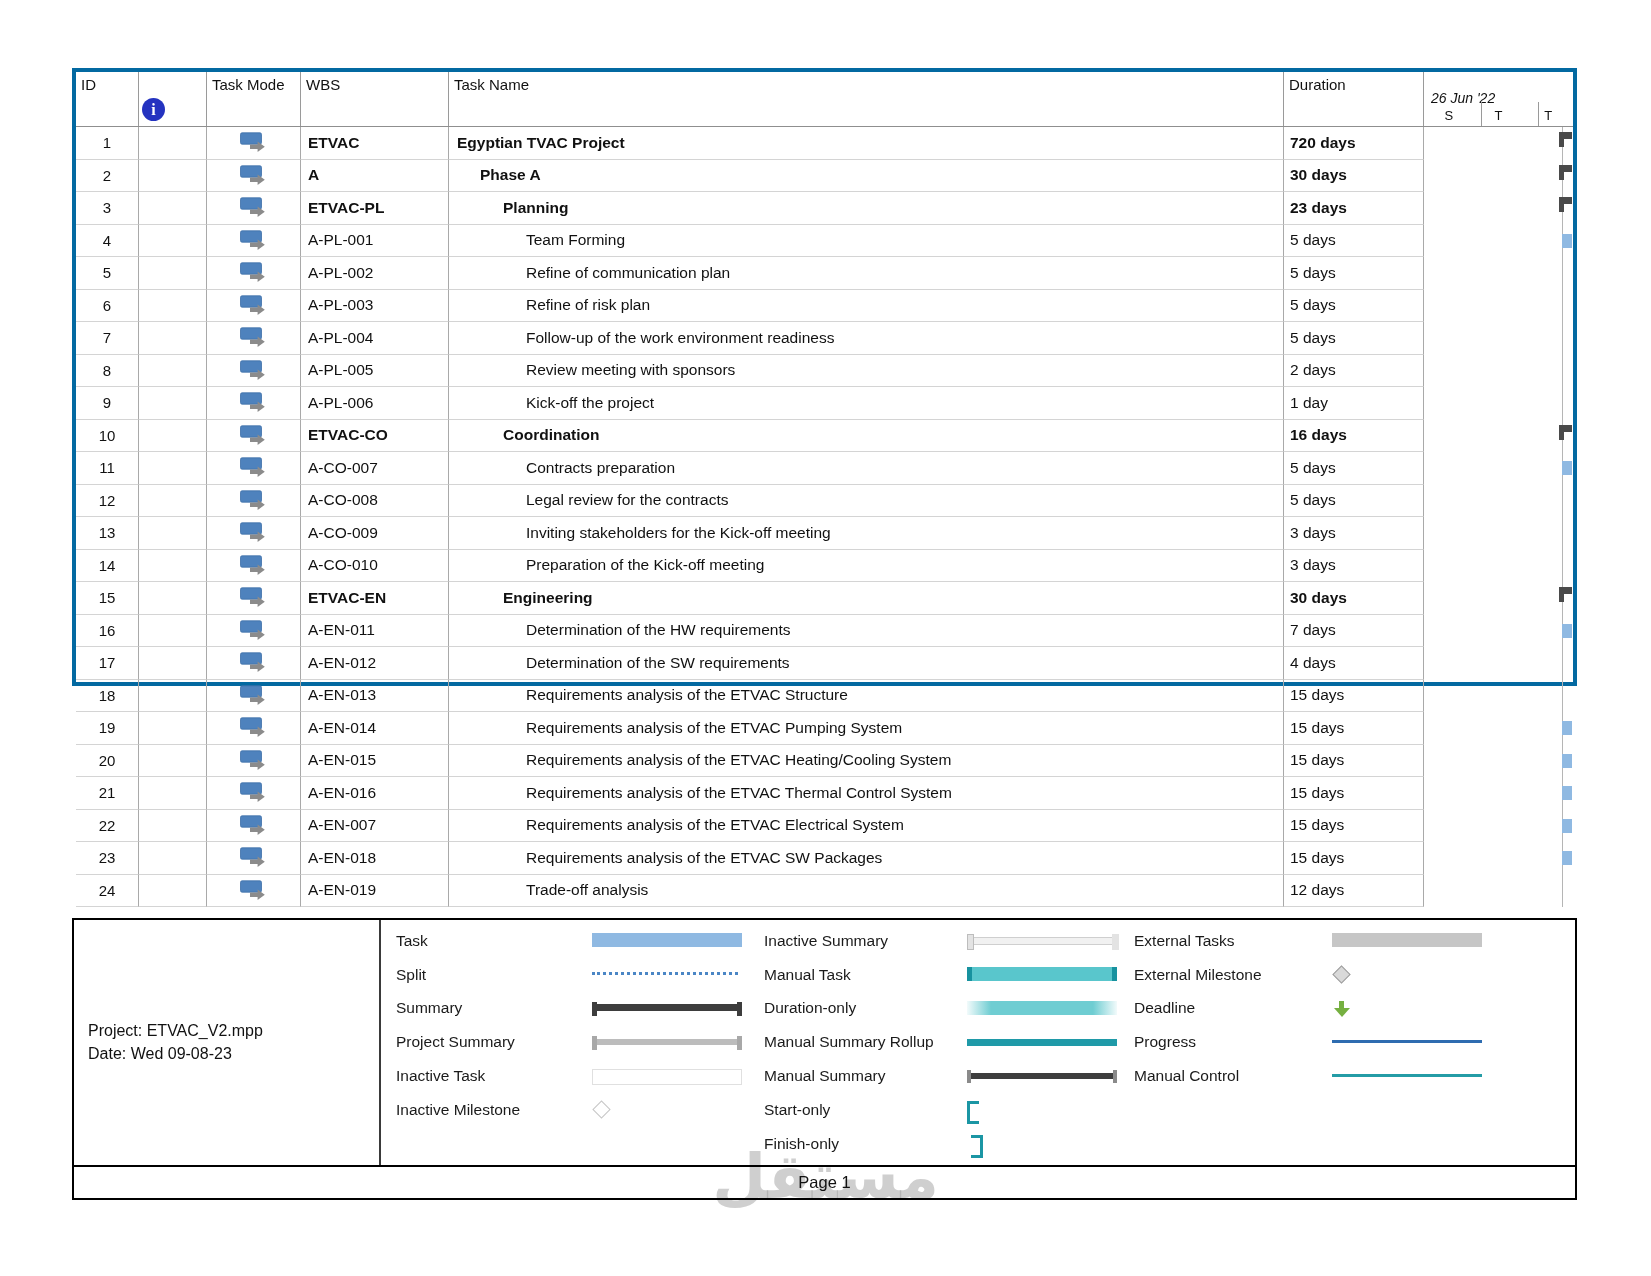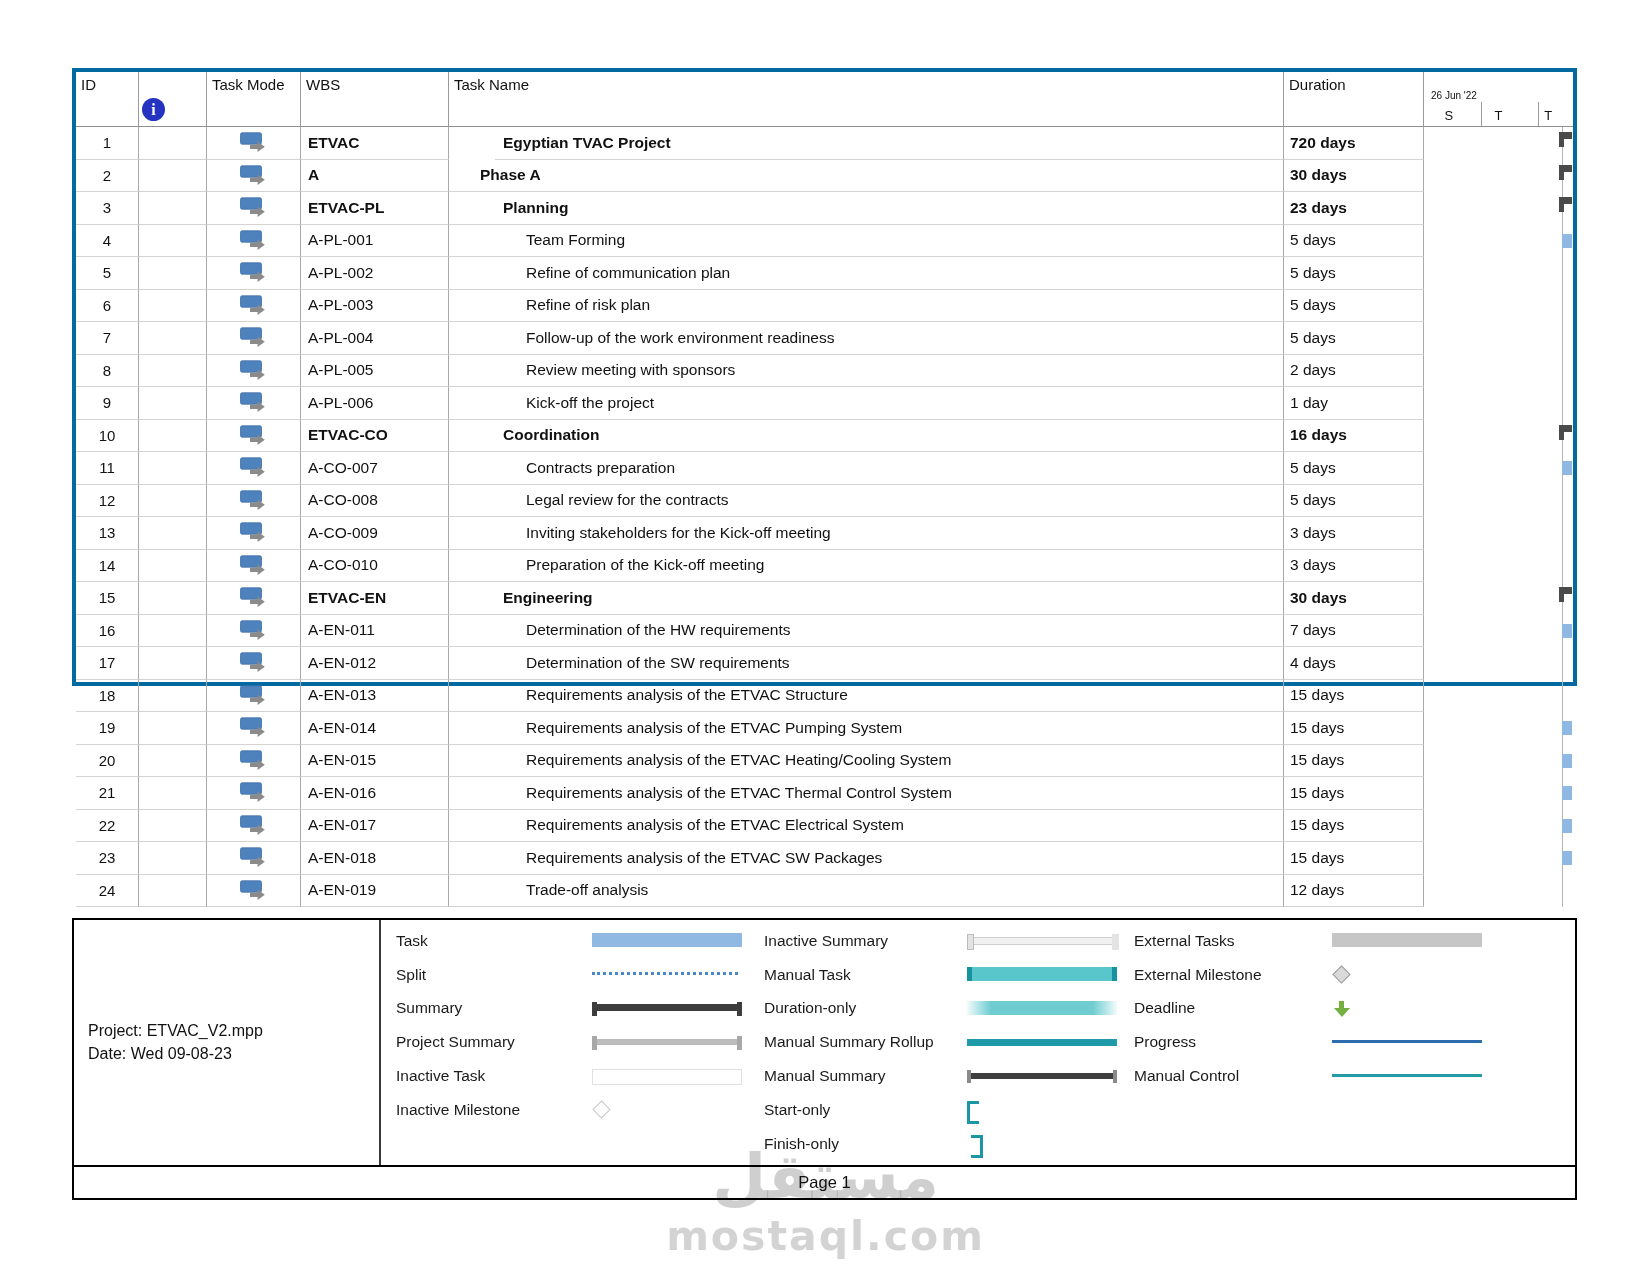--- a/index.html
+++ b/index.html
@@ -14,21 +14,21 @@
   .wm-logo { font-family:"DejaVu Sans", sans-serif; font-weight:bold; font-size:62px; line-height:1.0; color:rgba(155,155,155,.48); }
   .wm-site { font-family:"DejaVu Sans", sans-serif; font-weight:bold; font-size:41px; letter-spacing:2px; color:rgba(175,175,175,.55); margin-top:4px; }
 
   
   .tbox { position:absolute; left:72px; top:68px; width:1505px; height:618px; border:4px solid #0369a1; background:transparent; z-index:1; }
   .thead { display:grid; grid-template-columns:63px 68px 94px 148px 835px 140px 1fr; height:55px; border-bottom:1px solid #8f8f8f; }
   .hc { border-right:1px solid #9a9a9a; padding:4px 0 0 5px; font-size:15px; position:relative; }
   .hc:last-child { border-right:none; }
   .info-icon { position:absolute; left:3px; top:26px; width:23px; height:23px; border-radius:50%; background:#2433c0; color:#fff; display:flex; align-items:center; justify-content:center; font-family:"Liberation Serif", serif; font-weight:bold; font-size:16px; }
   .chart-head { padding:0; }
-  .week { position:absolute; left:7px; top:18px; font-size:10px; white-space:nowrap; }
+  .week { position:absolute; left:7px; top:18px; font-size:14px; white-space:nowrap;font-style:italic; }
   .days { position:absolute; left:0; top:36px; height:19px; display:flex; width:100%; }
   .day { width:57px; text-align:center; font-size:13px; }
   .htick { position:absolute; top:30px; bottom:0; width:1px; background:#9a9a9a; }
   .htick.t1 { left:57px; } .htick.t2 { left:114px; }
 
   .tbody { position:absolute; left:0; top:55px; right:0; bottom:0; display:flex; flex-direction:column; }
   .trow { display:grid; grid-template-columns:63px 68px 94px 148px 835px 140px 1fr; height:32.5px; flex:0 0 32.5px; }
   .c { border-right:1px solid #a9a9a9; border-bottom:1px solid #d4d4d4; display:flex; align-items:center; font-size:15.5px; white-space:nowrap; overflow:hidden; }
   .c.id { justify-content:center; font-size:15px; }
   .c.mode { justify-content:center; }
@@ -85,21 +85,20 @@
   
   .fbox { position:absolute; left:72px; top:1167px; width:1505px; height:33px; border:2px solid #000; border-top:none; display:flex; align-items:center; justify-content:center; font-size:16.5px; z-index:1; }
 </style>
 </head>
 <body>
 
 <div class="canvas">
 
   <div class="wm">
     <div class="wm-logo">مستقل</div>
-    <div class="wm-site">mostaql.com</div>
   </div>
 
   <div class="tbox">
     <div class="thead">
       <div class="hc"><span>ID</span></div>
       <div class="hc">
         <span class="info-icon">i</span>
       </div>
       <div class="hc"><span>Task Mode</span></div>
       <div class="hc"><span>WBS</span></div>
@@ -122,21 +121,21 @@
     <div class="c ind"></div>
     <div class="c mode">
       <span class="tmicon">
         <svg width="27" height="21" viewBox="0 0 27 21">
           <rect x="0.5" y="0.8" width="21" height="11.4" rx="1.6" fill="#4e82bd" stroke="#3c6ea8" stroke-width="0.8"></rect>
           <path d="M10 12.6 h7.6 v-3.1 l7.2 5.3 -7.2 5.3 v-3.1 h-7.6 z" fill="#8b8b8b"></path>
         </svg>
       </span>
     </div>
     <div class="c wbs">ETVAC</div>
-    <div class="c name" style="padding-left: 8px; margin-left: 46px;">Egyptian TVAC Project</div>
+    <div class="c name" style="padding-left: 8px;">Egyptian TVAC Project</div>
     <div class="c dur">720 days</div>
     <div class="c chart">
             <div class="bar-summary"></div>
           </div>
   </div>
 
   <div class="trow b">
     <div class="c id">2</div>
     <div class="c ind"></div>
     <div class="c mode">
@@ -500,21 +499,21 @@
     <div class="c id">22</div>
     <div class="c ind"></div>
     <div class="c mode">
       <span class="tmicon">
         <svg width="27" height="21" viewBox="0 0 27 21">
           <rect x="0.5" y="0.8" width="21" height="11.4" rx="1.6" fill="#4e82bd" stroke="#3c6ea8" stroke-width="0.8"></rect>
           <path d="M10 12.6 h7.6 v-3.1 l7.2 5.3 -7.2 5.3 v-3.1 h-7.6 z" fill="#8b8b8b"></path>
         </svg>
       </span>
     </div>
-    <div class="c wbs">A-EN-017</div>
+    <div class="c wbs">A-EN-007</div>
     <div class="c name" style="padding-left: 77px;">Requirements analysis of the ETVAC Electrical System</div>
     <div class="c dur">15 days</div>
     <div class="c chart">
             <div class="bar-task"></div>
           </div>
   </div>
 
   <div class="trow">
     <div class="c id">23</div>
     <div class="c ind"></div>

